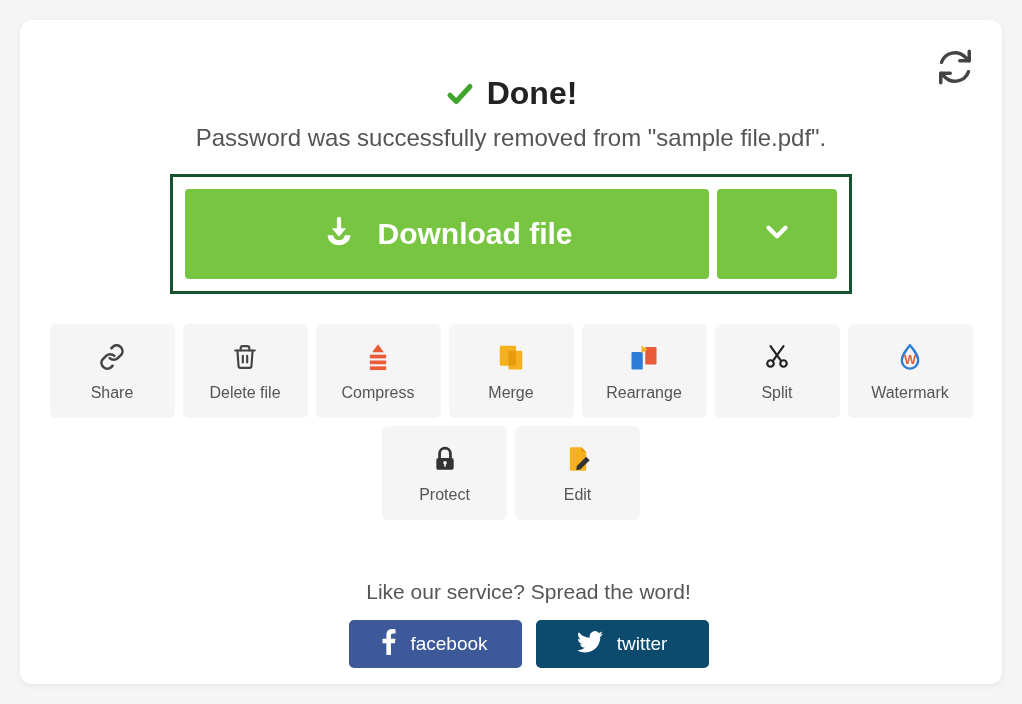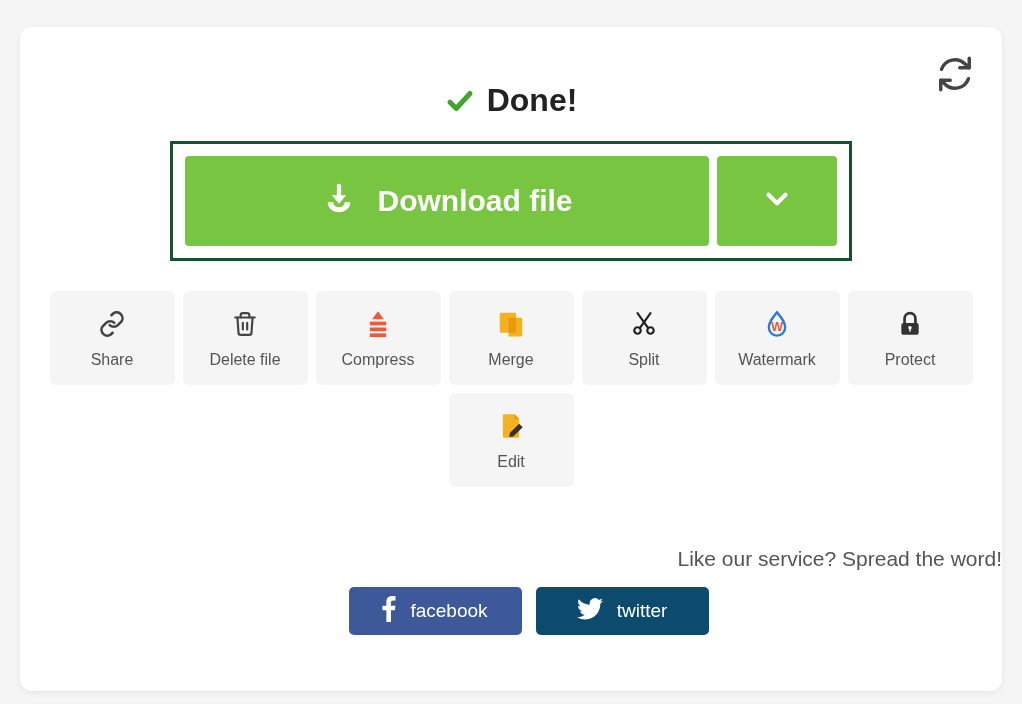--- a/index.html
+++ b/index.html
@@ -8,28 +8,28 @@
     background: #f5f5f5;
     font-family: "Helvetica Neue", Arial, sans-serif;
     color: #333;
     width: 1022px;
     height: 704px;
     overflow: hidden;
   }
   .card {
     position: relative;
     background: #fff;
-    margin: 27px auto;
+    margin: 20px auto;
     width: 982px;
     min-height: 664px;
     border-radius: 12px;
     box-shadow: 0 2px 6px rgba(0,0,0,0.06);
     box-sizing: border-box;
     padding-top: 55px;
-    text-align: right;
+    text-align: center;
   }
   .refresh {
     position: absolute;
     top: 28px;
     right: 28px;
     width: 38px;
     height: 38px;
     cursor: pointer;
   }
   .title-line {
@@ -160,20 +160,21 @@
 
   <div class="title-line">
     <span class="checkmark">
       <svg width="30" height="30" viewBox="0 0 24 24" fill="none" stroke="#40a52a" stroke-width="4" stroke-linecap="round" stroke-linejoin="round">
           <polyline points="4 13 9 18 20 6"></polyline>
         </svg>
     </span>
     <span class="title-text">Done!</span>
   </div>
 
+  <div class="subtitle">Password was successfully removed from "sample file.pdf".</div>
 
   <div class="download-highlight">
     <div class="download-btn">
       <span>
         <svg width="34" height="34" viewBox="0 0 24 24" fill="#fff">
             <path d="M12 2a1.5 1.5 0 0 0-1.5 1.5V10H7l5 6 5-6h-3.5V3.5A1.5 1.5 0 0 0 12 2z"></path>
             <path d="M4 18a8 8 0 0 0 8 4 8 8 0 0 0 8-4v-1H4z" fill="#fff" opacity="0"></path>
             <path d="M4 15c0 4 3.6 7 8 7s8-3 8-7h-4c0 2-1.8 3.5-4 3.5S8 17 8 15H4z"></path>
           </svg>
       </span>
@@ -229,20 +230,30 @@
       <div class="tile-icon">
         <svg width="30" height="30" viewBox="0 0 24 24">
             <rect x="3" y="3" width="13" height="16" rx="1" fill="#f6b11f"></rect>
             <rect x="10" y="7" width="11" height="15" rx="1" fill="#f6b11f"></rect>
             <rect x="10" y="7" width="6" height="12" fill="#e79b0a"></rect>
           </svg>
       </div>
       <div class="tile-label">Merge</div>
     </div>
 
+    <div class="action-tile">
+      <div class="tile-icon">
+        <svg width="32" height="30" viewBox="0 0 24 24">
+            <rect x="2" y="8" width="9" height="14" rx="1" fill="#2e7bd6"></rect>
+            <rect x="13" y="4" width="9" height="14" rx="1" fill="#ea5b3a"></rect>
+            <polygon points="10,3 10,9 15,6" fill="#f6b11f"></polygon>
+          </svg>
+      </div>
+      <div class="tile-label">Rearrange</div>
+    </div>
 
     <div class="action-tile">
       <div class="tile-icon">
         <svg width="26" height="30" viewBox="0 0 24 24" fill="none" stroke="#222" stroke-width="2" stroke-linecap="round" stroke-linejoin="round">
             <circle cx="6" cy="18" r="3"></circle>
             <circle cx="18" cy="18" r="3"></circle>
             <line x1="18" y1="2" x2="8.1" y2="15.9"></line>
             <line x1="6" y1="2" x2="15.9" y2="15.9"></line>
           </svg>
       </div>

